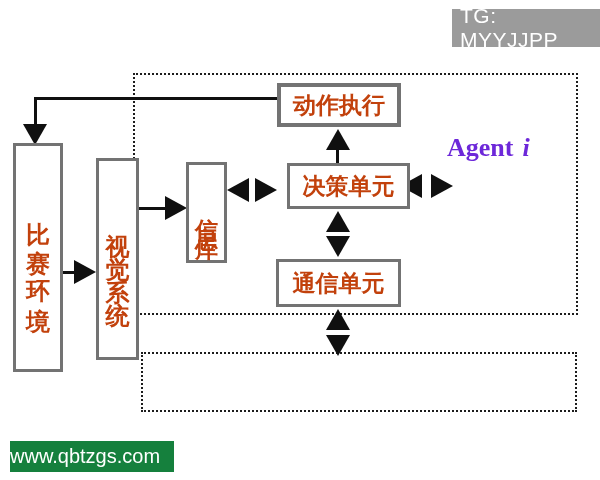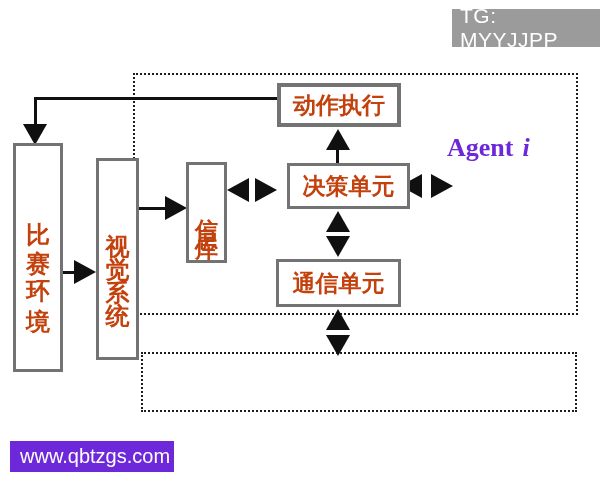--- a/index.html
+++ b/index.html
@@ -8,22 +8,22 @@
     font-family:"Liberation Sans",sans-serif;
   }
   
   .badge{
     position:absolute;left:452px;top:9px;width:148px;height:38px;
     background:#9b9b9b;color:#ffffff;display:flex;align-items:center;
     padding-left:8px;box-sizing:border-box;font-size:21px;letter-spacing:.5px;
   }
   .watermark{
     position:absolute;left:10px;top:441px;width:164px;height:31px;
-    background:#6d28d9;color:#ffffff;display:flex;align-items:center;
-    padding-left:10px;box-sizing:border-box;font-size:20px;
+    background:#15803d;color:#ffffff;display:flex;align-items:center;
+    padding-left:0;box-sizing:border-box;font-size:20px;
   }
   
   .frame{position:absolute;border:2px dotted #1c1c1c;box-sizing:border-box;background:transparent;}
   #agent-i-frame{left:133px;top:73px;width:445px;height:242px;}
   #agent-j-frame{left:141px;top:352px;width:436px;height:60px;}
   .agent-label{
     position:absolute;font-family:"Liberation Serif",serif;font-weight:bold;
     font-size:26px;color:#6d28d9;white-space:nowrap;margin-top:41px;
   }
   #agent-i-label{left:447px;top:92px;}

